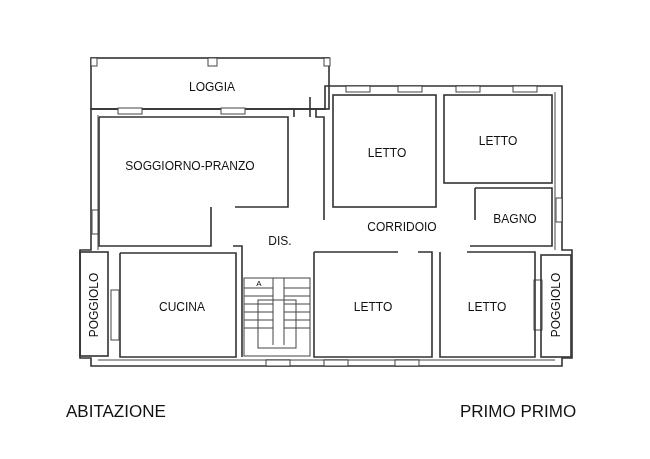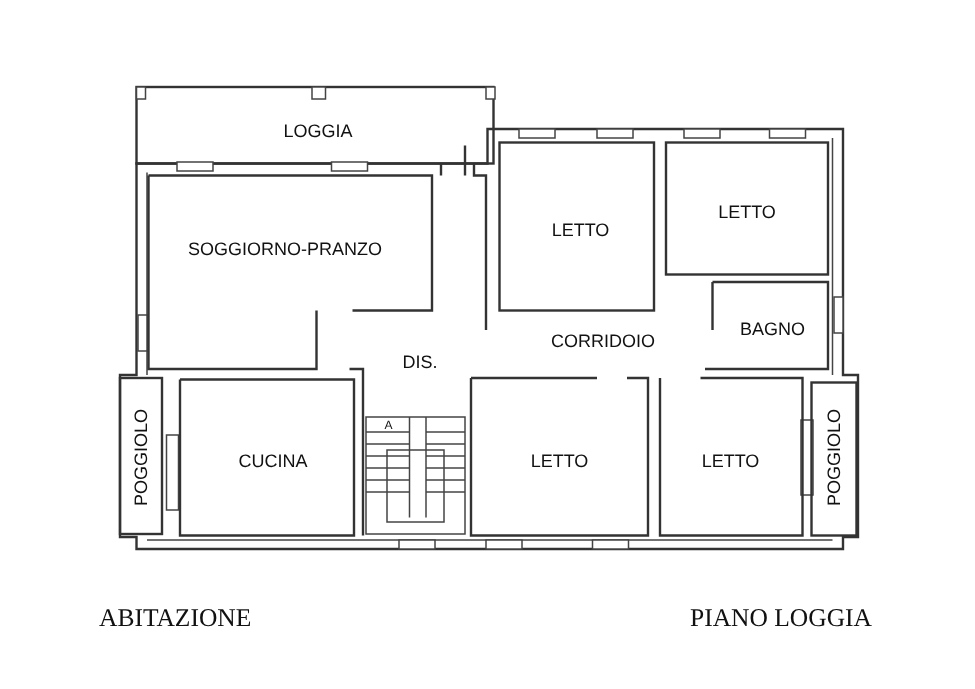--- a/index.html
+++ b/index.html
@@ -4,21 +4,21 @@
   <style>
     html, body { margin: 0; padding: 0; background: #ffffff; }
     body { width: 650px; height: 459px; position: relative; overflow: hidden;
            font-family: "Liberation Sans", sans-serif; }
     svg { position: absolute; left: 0; top: 0; }
     .wall { fill: none; stroke: #333333; stroke-width: 1.6; }
     .thin { fill: none; stroke: #444444; stroke-width: 1; }
     .win  { fill: #ffffff; stroke: #444444; stroke-width: 1; }
     .lbl  { font-family: "Liberation Sans", sans-serif; font-size: 12px; fill: #111111; }
     .caption { position: absolute; font-size: 17px; color: #111111;
-               font-family: Liberation Serif, serif; }
+               font-family: Liberation Sans, sans-serif; }
   </style>
 </head>
 <body>
 
 <svg width="650" height="459" viewBox="0 0 650 459">
 
   <g>
     <rect class="wall" x="91" y="58" width="238" height="51"></rect>
     <rect class="win" x="91" y="58" width="6" height="8"></rect>
     <rect class="win" x="208" y="58" width="9" height="8"></rect>
@@ -93,13 +93,13 @@
   <text class="lbl" x="280" y="245" text-anchor="middle">DIS.</text>
   <text class="lbl" x="182" y="311" text-anchor="middle">CUCINA</text>
   <text class="lbl" x="373" y="311" text-anchor="middle">LETTO</text>
   <text class="lbl" x="487" y="311" text-anchor="middle">LETTO</text>
   <text class="lbl" x="0" y="0" text-anchor="middle" transform="translate(98,305) rotate(-90)">POGGIOLO</text>
   <text class="lbl" x="0" y="0" text-anchor="middle" transform="translate(560,305) rotate(-90)">POGGIOLO</text>
   <text class="lbl" x="259" y="286" text-anchor="middle" style="font-size:8px">A</text>
 </svg>
 
 <div class="caption" style="left:66px; top:402px;">ABITAZIONE</div>
-<div class="caption" style="left:460px; top:402px;">PIANO LOGGIA</div>
+<div class="caption" style="left:460px; top:402px;">PRIMO PRIMO</div>
 
 </body></html>

